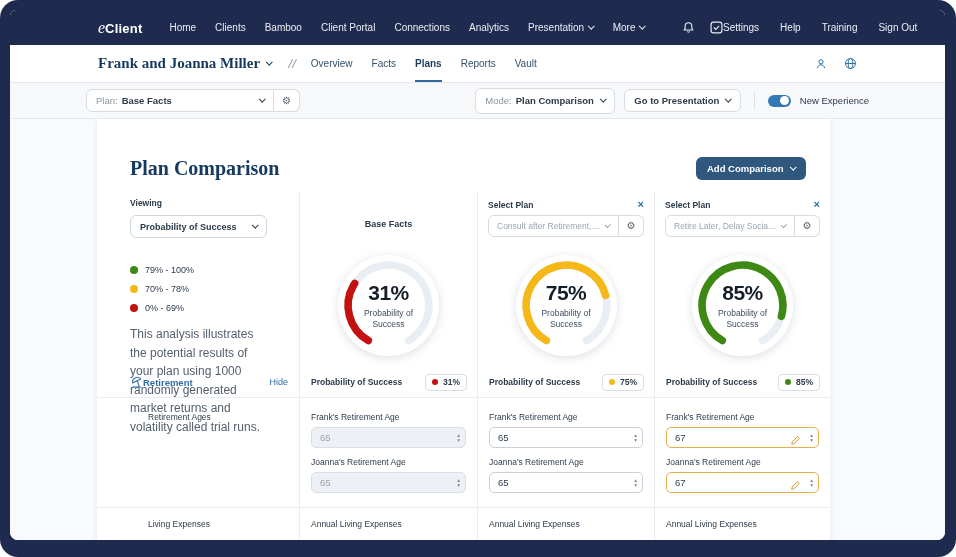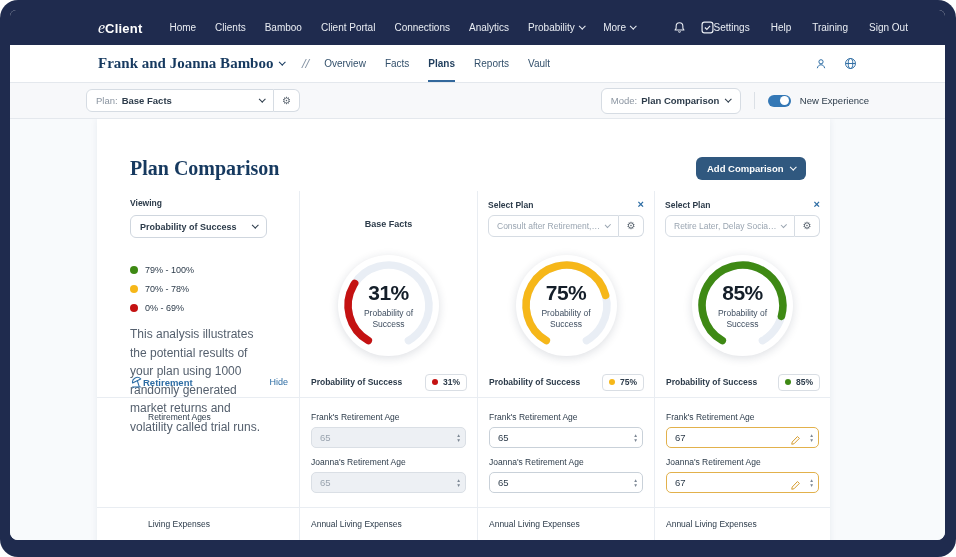--- a/index.html
+++ b/index.html
@@ -151,21 +151,21 @@
         <a class="nav-item">
             <span>Client Portal</span>
           </a>
         <a class="nav-item">
             <span>Connections</span>
           </a>
         <a class="nav-item">
             <span>Analytics</span>
           </a>
         <a class="nav-item">
-            <span>Probability</span>
+            <span>Presentation</span>
             <span class="chev"></span>
           </a>
         <a class="nav-item">
             <span>More</span>
             <span class="chev"></span>
           </a>
         <div class="nav-icons">
           <span class="icon-btn">
             <svg width="13" height="13" viewBox="0 0 12 12" fill="none" stroke="#e9edf3" stroke-width="1" stroke-linejoin="round">
                 <path d="M6 1.6c-1.9 0-3.1 1.3-3.1 3.2v1.8L1.9 8.3h8.2L9.1 6.6V4.8C9.1 2.9 7.9 1.6 6 1.6z"></path>
@@ -191,21 +191,21 @@
             <span>Training</span>
           </a>
         <a class="nav-item">
             <span>Sign Out</span>
           </a>
       </div>
     </div>
 
     <div class="client-row">
       <div class="client-name">
-        <span>Frank and Joanna Bamboo</span>
+        <span>Frank and Joanna Miller</span>
         <span class="chev"></span>
       </div>
       <div class="slashes">//</div>
       <div class="tabs">
         <span class="tab">Overview</span>
         <span class="tab">Facts</span>
         <span class="tab active">Plans</span>
         <span class="tab">Reports</span>
         <span class="tab">Vault</span>
       </div>
@@ -234,20 +234,24 @@
         </div>
         <div class="ctl gear-part">
             <span class="gear-glyph">⚙</span>
           </div>
       </div>
       <div class="toolbar-right">
         <div class="ctl mode-ctl">
           <span><span class="prefix">Mode:</span><span class="bold-val">Plan Comparison</span></span>
           <span class="chev"></span>
         </div>
+        <div class="ctl pres-ctl">
+          <span>Go to Presentation</span>
+          <span class="chev"></span>
+        </div>
         <div class="vdiv"></div>
         <div class="toggle">
             <span class="knob"></span>
           </div>
         <span class="toggle-label">New Experience</span>
       </div>
     </div>
 
     <div class="content">
       <div class="card">

